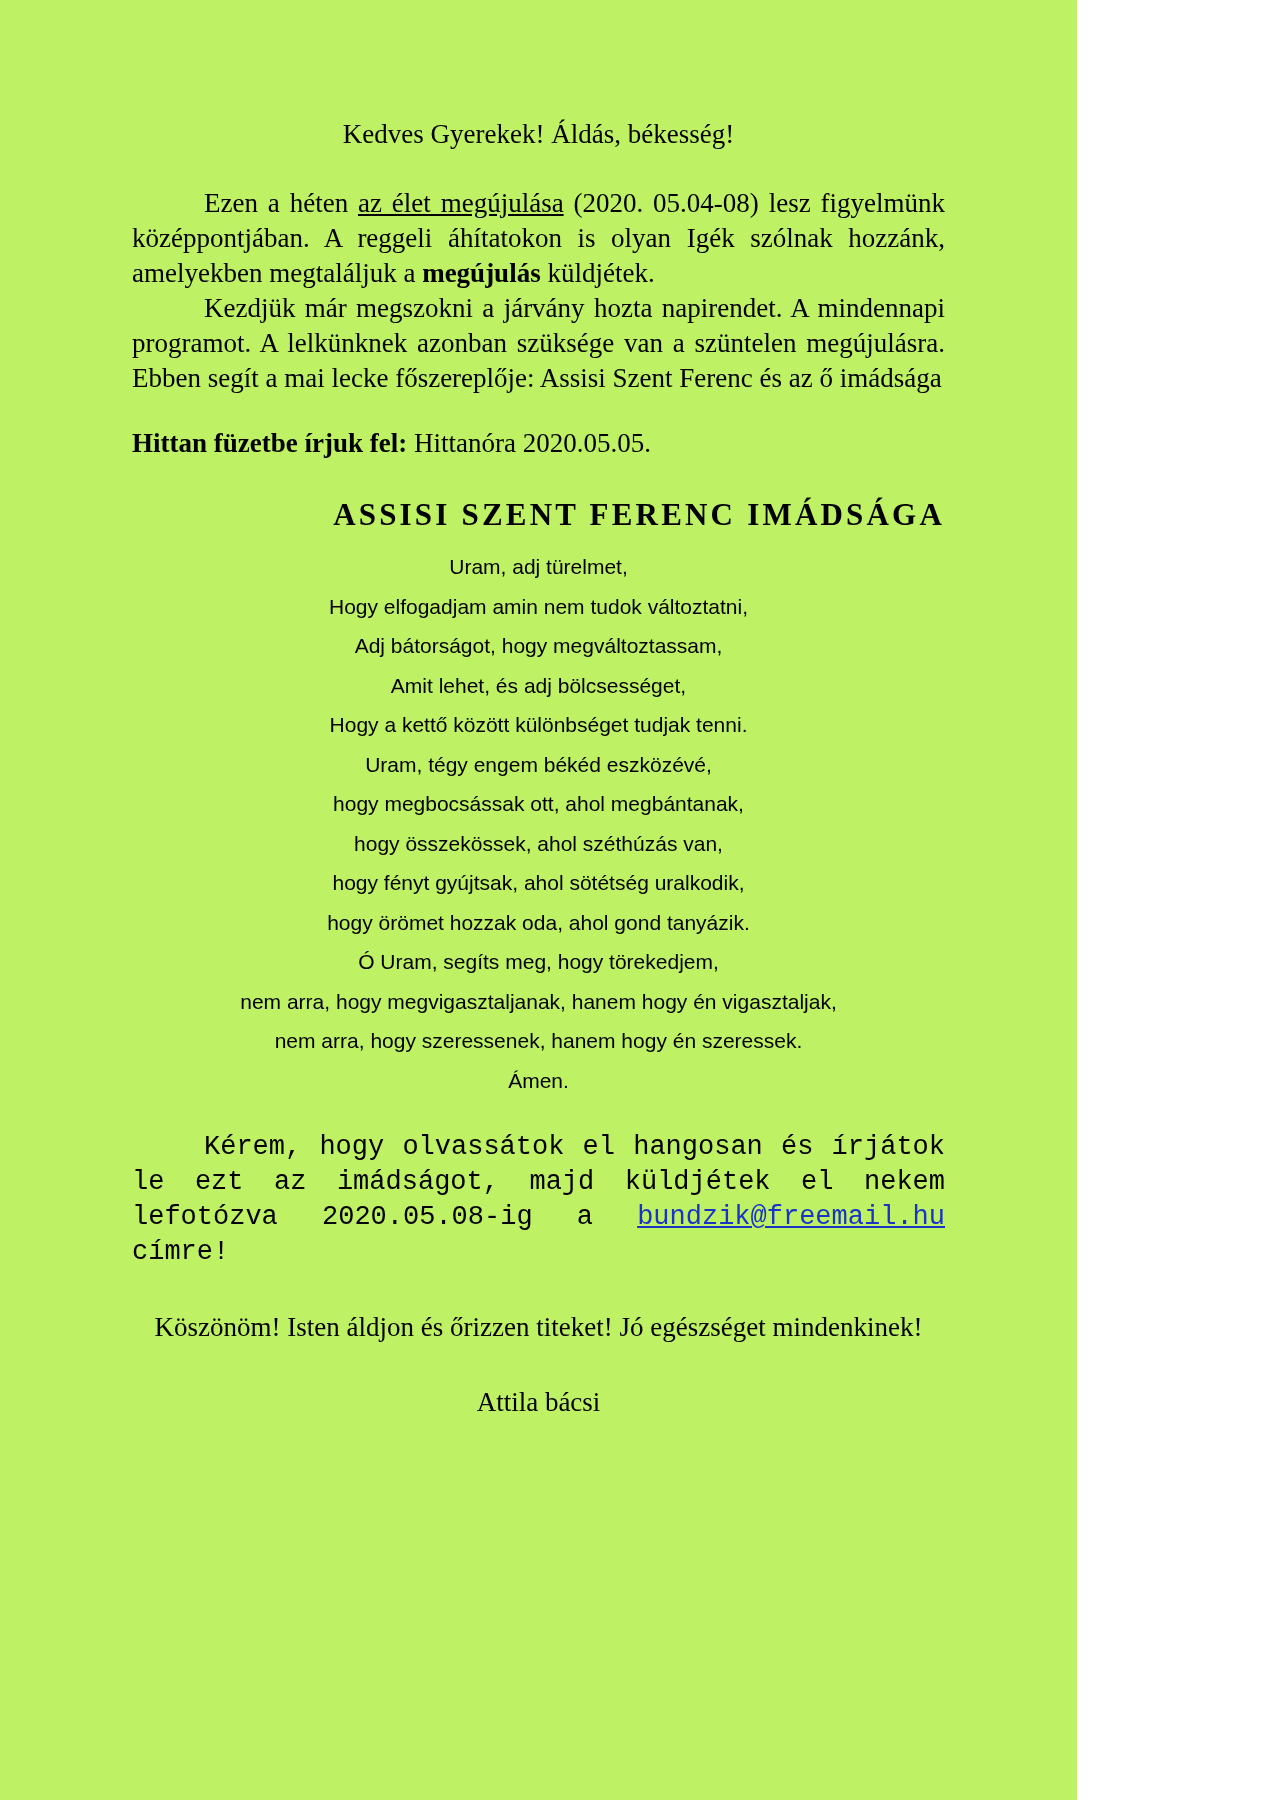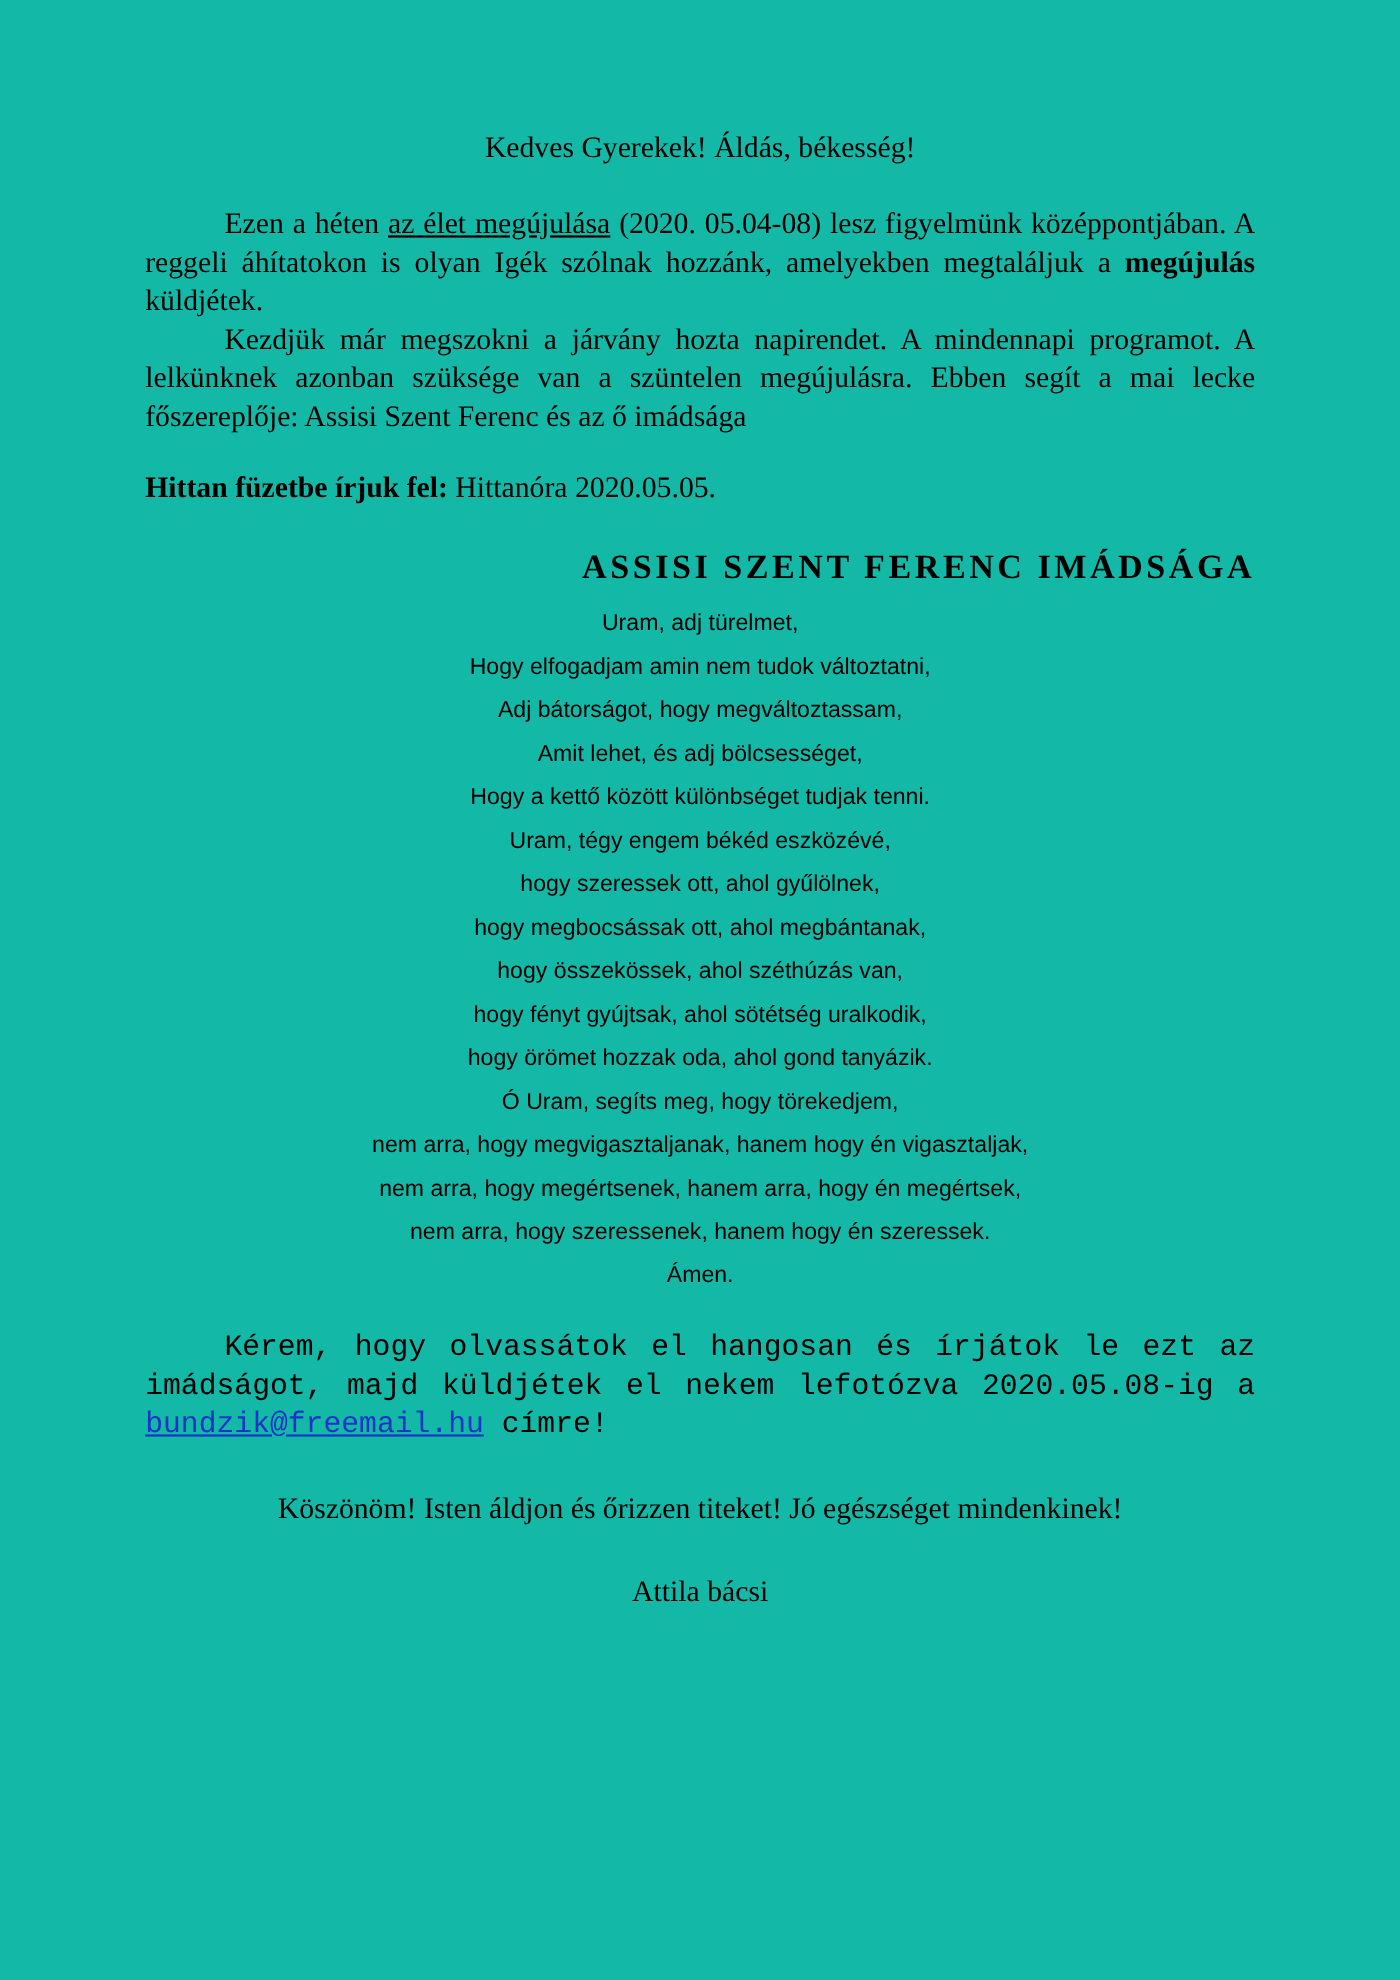--- a/index.html
+++ b/index.html
@@ -7,25 +7,25 @@
     padding: 0;
     background: #ffffff;
   }
   body {
     width: 1273px;
     min-height: 1800px;
     font-family: "Liberation Serif", serif;
     color: #000000;
   }
   .page {
-    width: 1273px;
+    width: 1077px;
     min-height: 1800px;
     box-sizing: border-box;
     padding: 118px 132px 60px 132px;
-    background: #14b8a6;
+    background: #bef264;
   }
   .greeting {
     text-align: center;
     font-size: 27px;
     line-height: 1.25;
     margin: 0 0 34px 0;
   }
   p.body-par {
     font-size: 27px;
     line-height: 1.30;
@@ -106,28 +106,26 @@
 
   <h1 class="prayer-title">ASSISI SZENT FERENC IMÁDSÁGA</h1>
 
   <div class="prayer">
     <div>Uram, adj türelmet,</div>
     <div>Hogy elfogadjam amin nem tudok változtatni,</div>
     <div>Adj bátorságot, hogy megváltoztassam,</div>
     <div>Amit lehet, és adj bölcsességet,</div>
     <div>Hogy a kettő között különbséget tudjak tenni.</div>
     <div>Uram, tégy engem békéd eszközévé,</div>
-    <div>hogy szeressek ott, ahol gyűlölnek,</div>
     <div>hogy megbocsássak ott, ahol megbántanak,</div>
     <div>hogy összekössek, ahol széthúzás van,</div>
     <div>hogy fényt gyújtsak, ahol sötétség uralkodik,</div>
     <div>hogy örömet hozzak oda, ahol gond tanyázik.</div>
     <div>Ó Uram, segíts meg, hogy törekedjem,</div>
     <div>nem arra, hogy megvigasztaljanak, hanem hogy én vigasztaljak,</div>
-    <div>nem arra, hogy megértsenek, hanem arra, hogy én megértsek,</div>
     <div>nem arra, hogy szeressenek, hanem hogy én szeressek.</div>
     <div>Ámen.</div>
   </div>
 
   <p class="closing"><span>Kérem, hogy olvassátok el hangosan és írjátok le ezt az imádságot, majd küldjétek el nekem lefotózva 2020.05.08-ig a </span><a class="email-link" href="#">bundzik@freemail.hu</a><span> címre!</span></p>
 
   <p class="plain">Köszönöm! Isten áldjon és őrizzen titeket! Jó egészséget mindenkinek!</p>
 
   <p class="sign">Attila bácsi</p>
 

